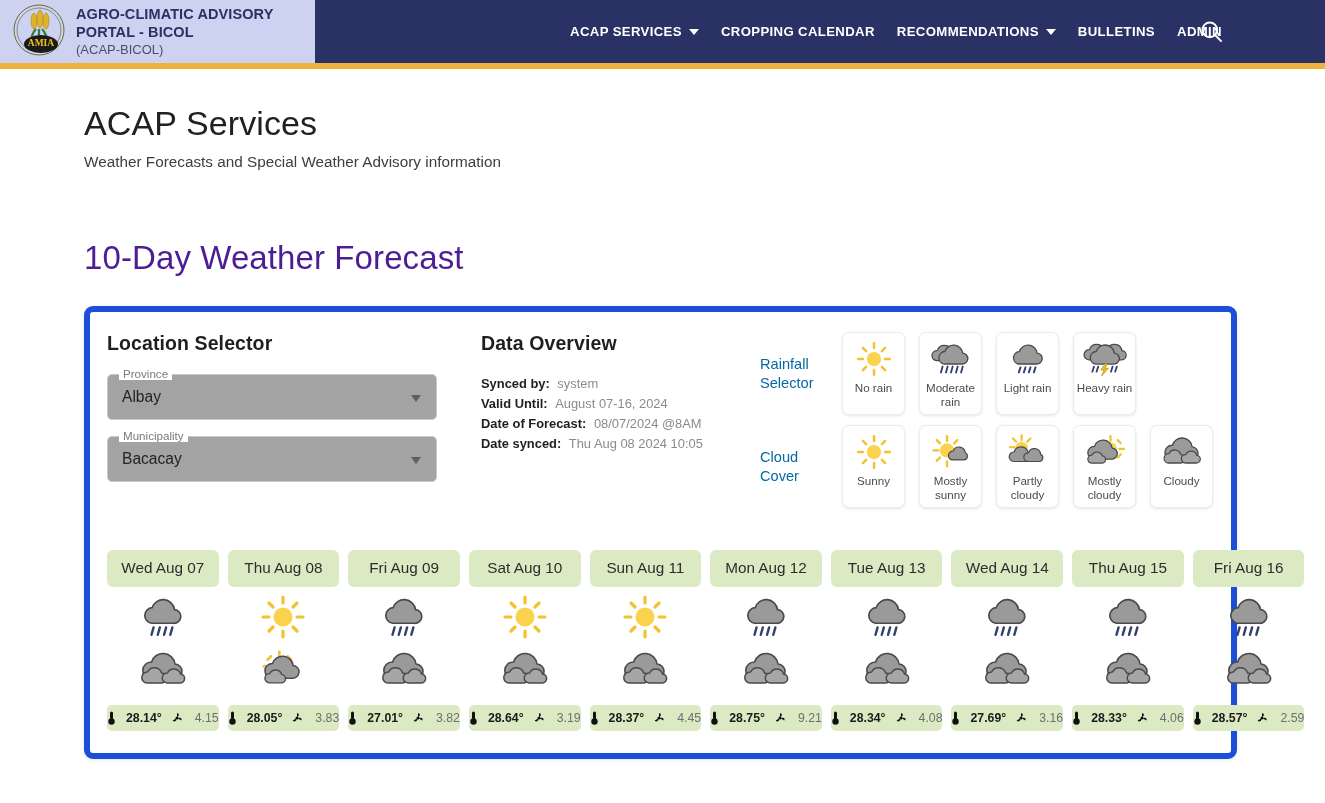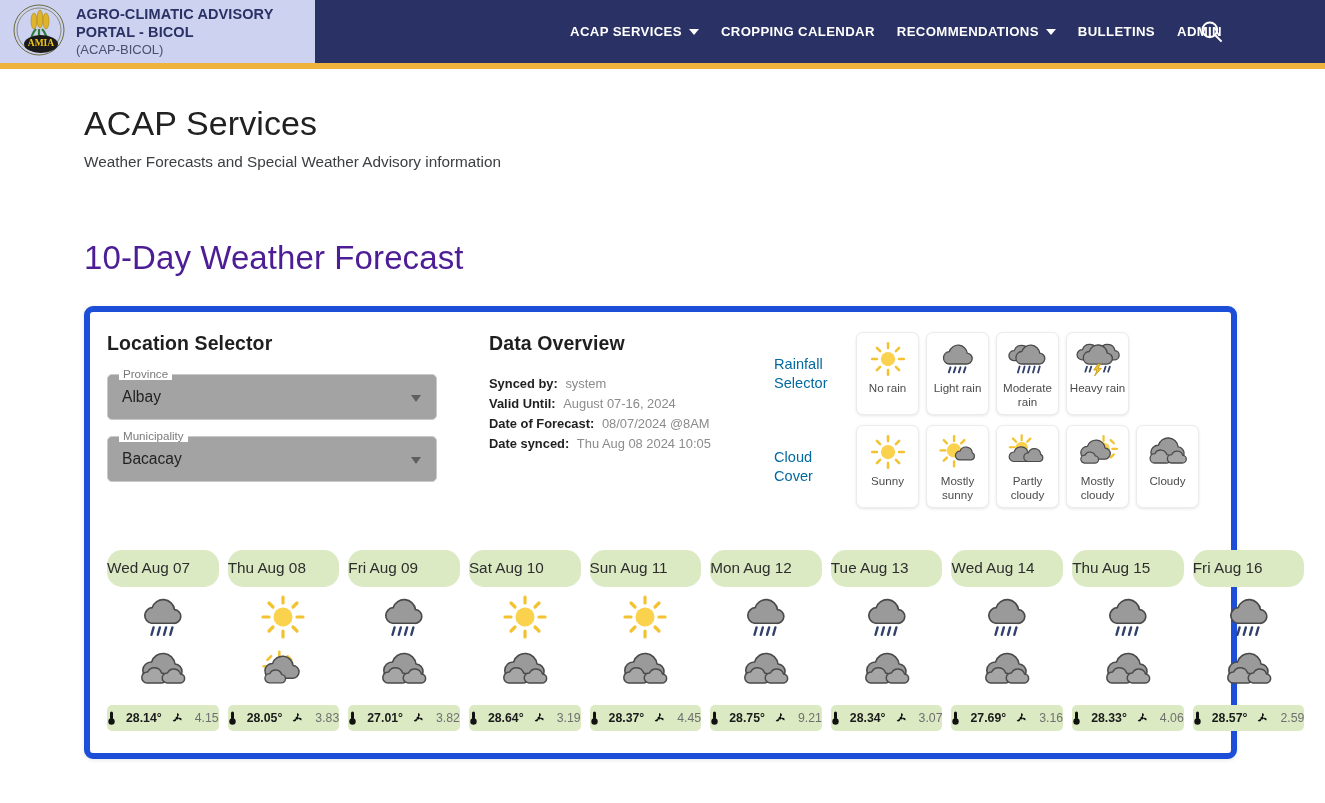--- a/index.html
+++ b/index.html
@@ -198,21 +198,21 @@
     display: flex;
     align-items: center;
     margin-bottom: 10px;
   }
   .legend-title {
     width: 82px;
     font-size: 14.6px;
     color: #0369a1;
     line-height: 19px;
   }
-  .legend-items { display: flex; gap: 7px; }
+  .legend-items { display: flex; gap: 14px; }
   .legend-chip {
     width: 63px;
     min-height: 68px;
     border: 1px solid #ececec;
     border-radius: 7px;
     box-shadow: 0 1px 3px rgba(0,0,0,.10);
     display: flex;
     flex-direction: column;
     align-items: center;
     justify-content: flex-start;
@@ -236,22 +236,22 @@
     gap: 9px;
   }
   .day-col {
     flex: 1 1 0;
     display: flex;
     flex-direction: column;
     align-items: stretch;
   }
   .day-head {
     background: #dceac4;
-    border-radius: 15px;
-    text-align: left;
+    border-radius: 6px;
+    text-align: center;
     font-size: 15.3px;
     color: #2d2d2d;
     padding: 9px 0 10px;
   }
   .day-icon {
     height: 54px;
     display: flex;
     align-items: center;
     justify-content: center;
     margin-top: 3px;
@@ -396,49 +396,49 @@
                       <line x1="10" y1="10" x2="14" y2="14"></line>
                       <line x1="34" y1="34" x2="38" y2="38"></line>
                       <line x1="10" y1="38" x2="14" y2="34"></line>
                       <line x1="34" y1="14" x2="38" y2="10"></line>
                     </g>
                     <circle cx="24" cy="24" r="9" fill="#fbd24e"></circle>
                   </svg>
               </div>
               <div class="legend-lbl">No rain</div>
             </div>
-            <div class="legend-chip">
-              <div class="legend-ico">
-                <svg width="40" height="38" viewBox="0 0 48 44">
-                    <path d="M13 28a7.5 7.5 0 0 1 .6-14.9A11 11 0 0 1 35 15a6.5 6.5 0 0 1-1 13z" fill="#9a9a9a" stroke="#4a4a4a" stroke-width="1.6" stroke-linejoin="round"></path>
-                    <g stroke="#32416b" stroke-width="2.3" stroke-linecap="round">
-                      <line x1="15" y1="32" x2="13" y2="38"></line>
-                      <line x1="21" y1="32" x2="19" y2="38"></line>
-                      <line x1="27" y1="32" x2="25" y2="38"></line>
-                      <line x1="33" y1="32" x2="31" y2="38"></line>
-                    </g>
-                  </svg>
-              </div>
-              <div class="legend-lbl">Light rain</div>
-            </div>
             <div class="legend-chip tall">
               <div class="legend-ico">
                 <svg width="42" height="38" viewBox="0 0 50 44">
                     <path d="M8 24a6 6 0 0 1 .6-12A9 9 0 0 1 26 13a5.5 5.5 0 0 1-1 11z" fill="#9a9a9a" stroke="#4a4a4a" stroke-width="1.5" stroke-linejoin="round"></path>
                     <path d="M17 28a7.5 7.5 0 0 1 .6-14.9A11 11 0 0 1 39 15a6.5 6.5 0 0 1-1 13z" fill="#9a9a9a" stroke="#4a4a4a" stroke-width="1.6" stroke-linejoin="round"></path>
                     <g stroke="#32416b" stroke-width="2.2" stroke-linecap="round">
                       <line x1="15" y1="31" x2="13" y2="38"></line>
                       <line x1="21" y1="31" x2="19" y2="38"></line>
                       <line x1="27" y1="31" x2="25" y2="38"></line>
                       <line x1="33" y1="31" x2="31" y2="38"></line>
                       <line x1="39" y1="31" x2="37" y2="38"></line>
                     </g>
                   </svg>
               </div>
               <div class="legend-lbl">Moderate rain</div>
+            </div>
+            <div class="legend-chip">
+              <div class="legend-ico">
+                <svg width="40" height="38" viewBox="0 0 48 44">
+                    <path d="M13 28a7.5 7.5 0 0 1 .6-14.9A11 11 0 0 1 35 15a6.5 6.5 0 0 1-1 13z" fill="#9a9a9a" stroke="#4a4a4a" stroke-width="1.6" stroke-linejoin="round"></path>
+                    <g stroke="#32416b" stroke-width="2.3" stroke-linecap="round">
+                      <line x1="15" y1="32" x2="13" y2="38"></line>
+                      <line x1="21" y1="32" x2="19" y2="38"></line>
+                      <line x1="27" y1="32" x2="25" y2="38"></line>
+                      <line x1="33" y1="32" x2="31" y2="38"></line>
+                    </g>
+                  </svg>
+              </div>
+              <div class="legend-lbl">Light rain</div>
             </div>
             <div class="legend-chip tall">
               <div class="legend-ico">
                 <svg width="44" height="38" viewBox="0 0 52 44">
                     <path d="M7 23a6 6 0 0 1 .6-12A9 9 0 0 1 25 12a5.5 5.5 0 0 1-1 11z" fill="#9a9a9a" stroke="#4a4a4a" stroke-width="1.5" stroke-linejoin="round"></path>
                     <path d="M28 23a6 6 0 0 1 .6-12A9 9 0 0 1 46 12a5.5 5.5 0 0 1-1 11z" fill="#9a9a9a" stroke="#4a4a4a" stroke-width="1.5" stroke-linejoin="round"></path>
                     <path d="M15 28a7.5 7.5 0 0 1 .6-14.9A11 11 0 0 1 37 15a6.5 6.5 0 0 1-1 13z" fill="#9a9a9a" stroke="#4a4a4a" stroke-width="1.6" stroke-linejoin="round"></path>
                     <g stroke="#32416b" stroke-width="2.1" stroke-linecap="round">
                       <line x1="13" y1="31" x2="11" y2="37"></line>
                       <line x1="18" y1="31" x2="16" y2="37"></line>
@@ -845,21 +845,21 @@
           </span>
           <span class="wind">
             <svg width="12" height="12" viewBox="0 0 12 12">
                 <g fill="#111">
                   <circle cx="6" cy="6" r="1.5"></circle>
                   <path d="M6 5V1.2c2 0 2.6 2.2.6 3.6z"></path>
                   <path d="M7 6.5l3.3 1.9c1-1.7-.7-3.3-2.7-2.4z"></path>
                   <path d="M5 6.5L1.7 8.4c1 1.7 3.3 1.1 3.7-1z"></path>
                 </g>
               </svg>
-            <span>3.07</span>
+            <span>4.08</span>
           </span>
         </div>
       </div>
 
       <div class="day-col">
         <div class="day-head">Wed Aug 14</div>
         <div class="day-icon">
           <svg width="52" height="46" viewBox="0 0 48 44">
               <path d="M13 28a7.5 7.5 0 0 1 .6-14.9A11 11 0 0 1 35 15a6.5 6.5 0 0 1-1 13z" fill="#9a9a9a" stroke="#4a4a4a" stroke-width="1.6" stroke-linejoin="round"></path>
               <g stroke="#32416b" stroke-width="2.3" stroke-linecap="round">

